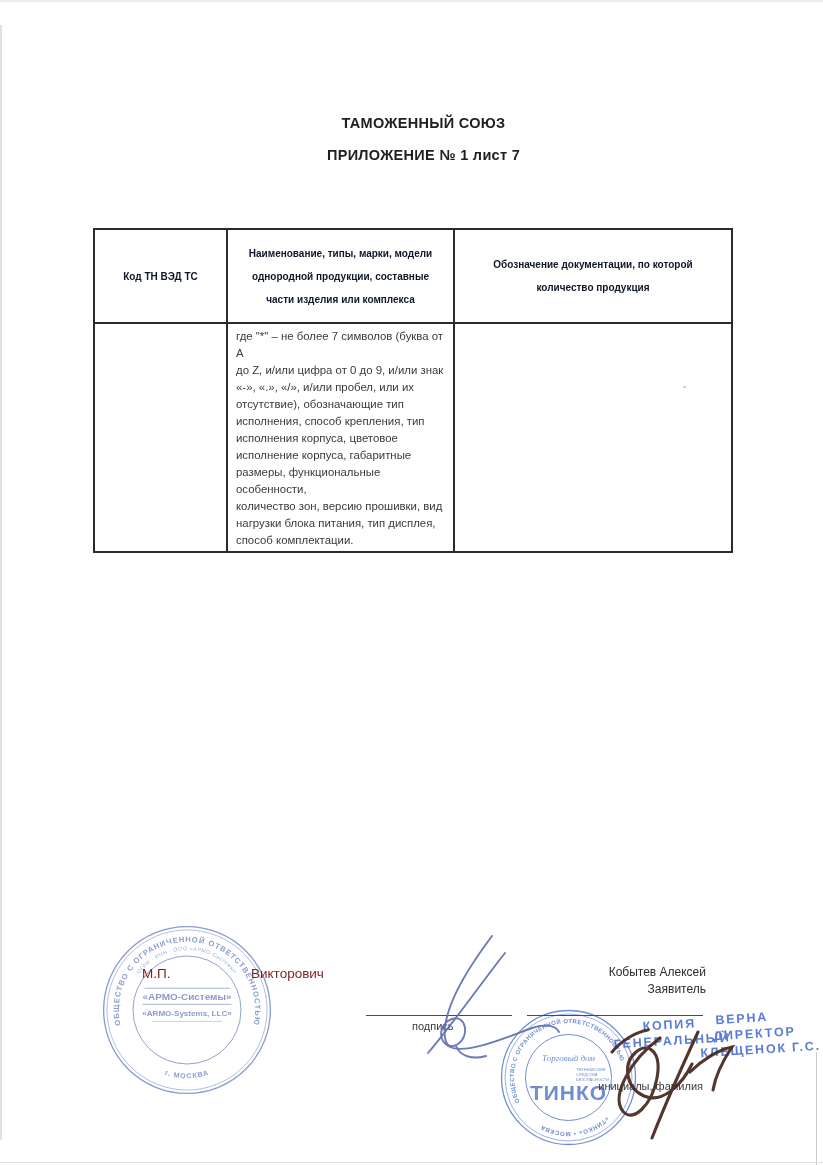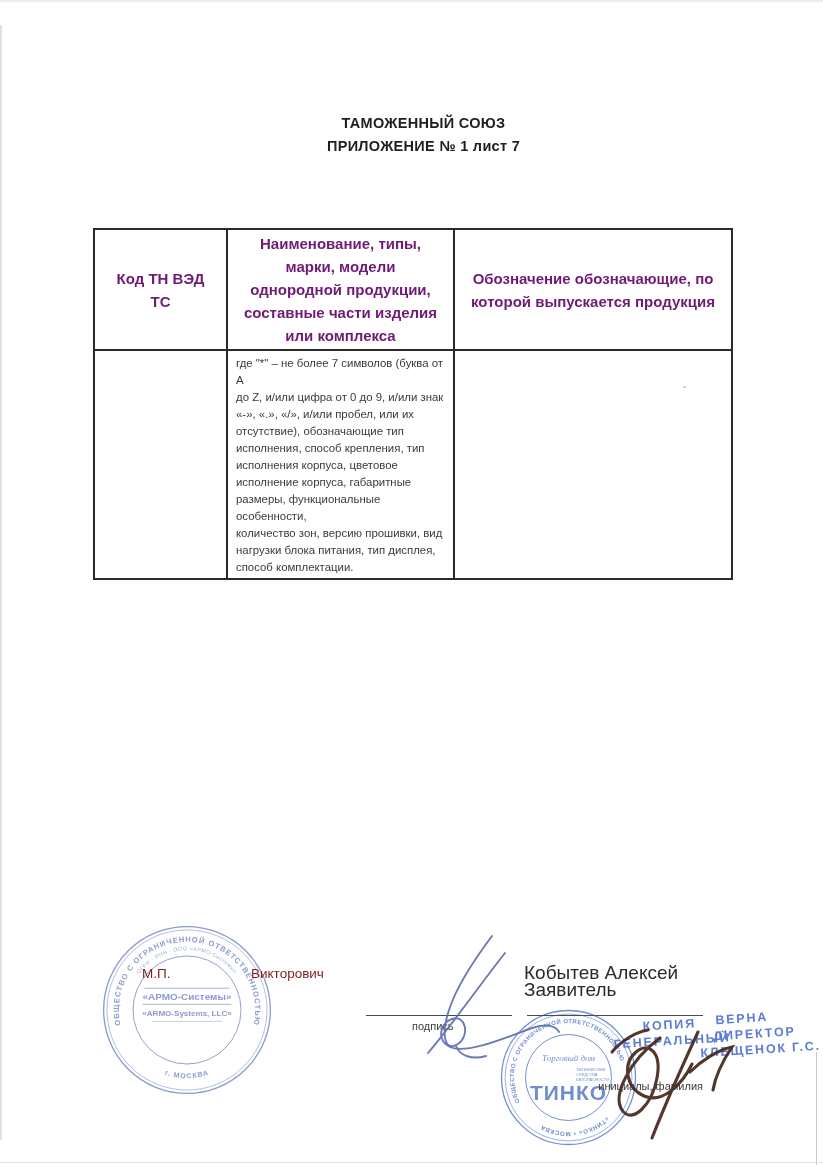--- a/index.html
+++ b/index.html
@@ -12,43 +12,43 @@
   
   .edge-top    { position:absolute; left:0; top:0; width:823px; height:2px; background:#ededed; }
   .edge-left   { position:absolute; left:0; top:25px; width:2px; height:1115px; background:#d7dbdf; opacity:.8; }
   .edge-right  { position:absolute; left:816px; top:1052px; width:1px; height:113px; background:#c9c9c9; }
   .edge-bottom { position:absolute; left:0; top:1162px; width:823px; height:1px; background:#e2e2e2; }
   .speck { position:absolute; left:683px; top:386px; width:3px; height:2px; background:#c4c4c4; border-radius:50%; }
 
   .title { position:absolute; left:0; width:823px; text-align:center;
            font-weight:bold; font-size:14.5px; letter-spacing:.3px; color:#1f1f1f;padding-left:24px; }
   .title1 { top:115px; }
-  .title2 { top:138px; }
+  .title2 { top:147px; }
   .title3 { top:179px; }
 
   table.doc-table {
     position:absolute; left:93px; top:228px; width:638px;
     border-collapse:collapse; table-layout:fixed;
   }
   .doc-table td {
     border:2px solid #2b2b2b; vertical-align:middle;
-    font-size:15px; color:#701a75;
+    font-size:10px; color:#0f172a;
   }
   .doc-table .hdr { font-weight:bold; text-align:center; line-height:23px; height:94px; padding:2px 10px; }
   .doc-table .body-row td { height:186px; vertical-align:top; font-weight:normal; }
   .doc-table .desc-cell {
     font-size:11.4px; line-height:17px; color:#3a3a3a;
     padding:4px 6px 2px 8px; white-space:pre-line; text-align:left;
   }
 
   .sig-text { position:absolute; font-size:13.5px; color:#7f1d1d; }
   .sig-line { position:absolute; height:0; border-top:1.4px solid #4a4a4a; }
   .sig-caption { position:absolute; font-size:11px; color:#3c3c3c; }
-  .name-block { position:absolute; left:524px; top:964px; width:182px; text-align:left;
-                font-size:19px; line-height:17px; color:#2b2b2b; }
+  .name-block { position:absolute; left:524px; top:964px; width:182px; text-align:right;
+                font-size:12px; line-height:17px; color:#2b2b2b; }
 
   .stamp { position:absolute; opacity:.88; }
   .stamp svg { display:block; }
 
   .copy-stamp {
     position:absolute; left:612px; top:1013px; width:212px;
     transform:rotate(-3.5deg); font-weight:bold; font-size:12.5px;
     letter-spacing:1.8px; line-height:14.5px; opacity:.92;
   }
   .cs-w1 { position:absolute; left:30px; top:2px; }
@@ -76,21 +76,21 @@
   <table class="doc-table">
     <colgroup>
         <col style="width:133px">
         <col style="width:227px">
         <col style="width:278px">
       </colgroup>
     <tbody>
         <tr>
       <td class="hdr">Код ТН ВЭД ТС</td>
       <td class="hdr">Наименование, типы, марки, модели однородной продукции, составные части изделия или комплекса</td>
-      <td class="hdr">Обозначение обозначающие, по которой выпускается продукция</td>
+      <td class="hdr">Обозначение документации, по которой количество продукция</td>
     </tr>
     <tr class="body-row">
       <td></td>
       <td class="desc-cell">где "*" – не более 7 символов (буква от A
 до Z, и/или цифра от 0 до 9, и/или знак
 «-», «.», «/», и/или пробел, или их
 отсутствие), обозначающие тип
 исполнения, способ крепления, тип
 исполнения корпуса, цветовое
 исполнение корпуса, габаритные

